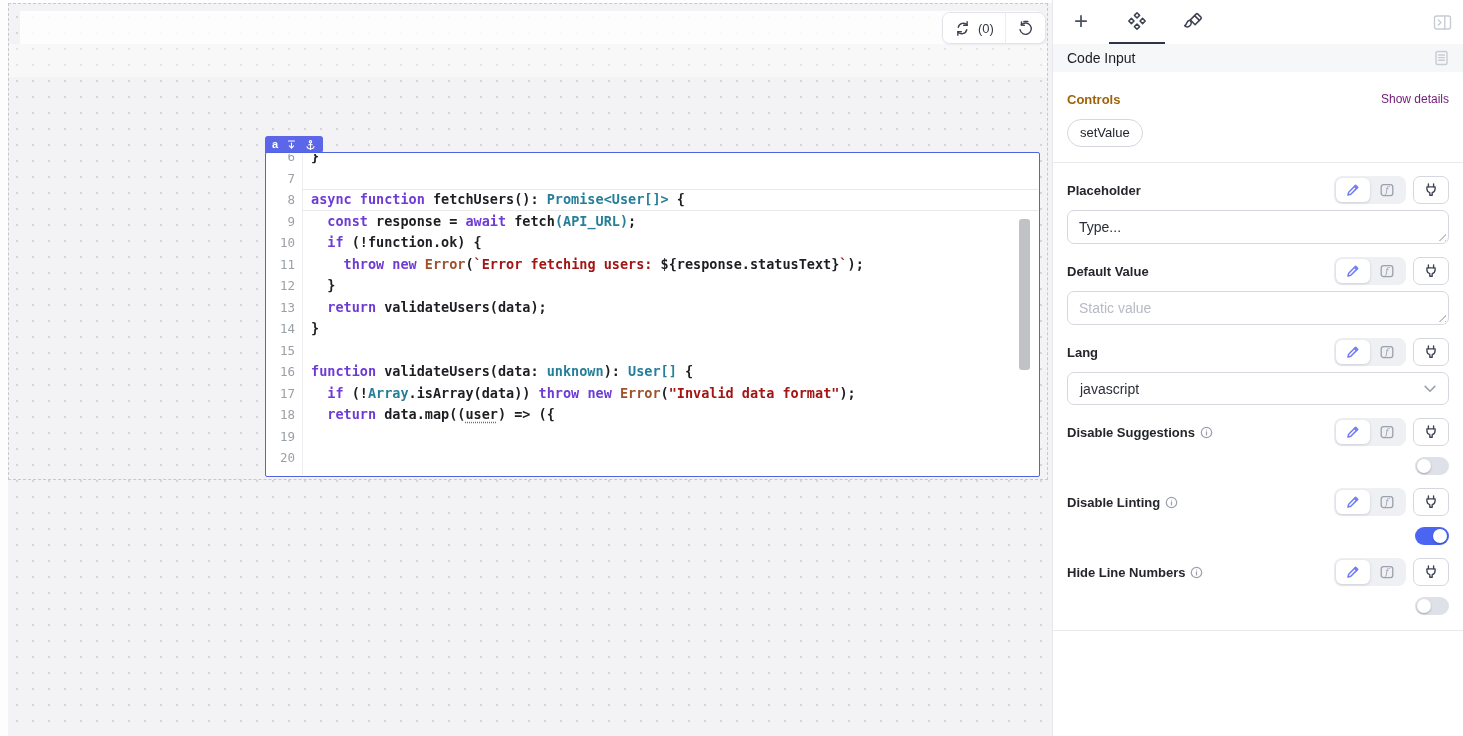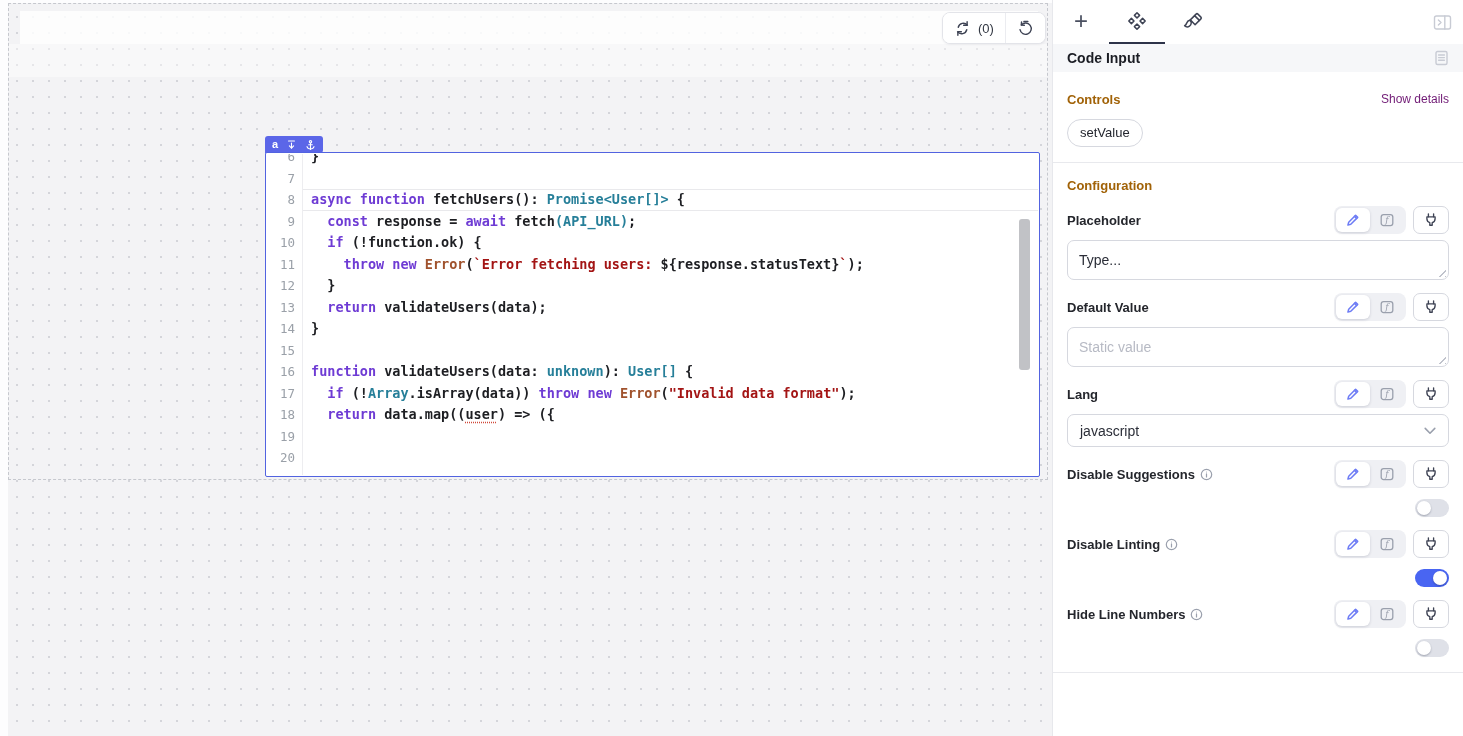--- a/index.html
+++ b/index.html
@@ -65,21 +65,21 @@
   .panel { position:absolute; left:1052px; top:0; width:411px; height:736px;
            background:#fff; border-left:1px solid #e7e8ec; }
   .tabs { height:44px; display:flex; align-items:stretch; position:relative; }
   .tab { width:56px; display:flex; align-items:center; justify-content:center; cursor:pointer; }
   .tab.active { border-bottom:2px solid #2d3349; }
   .plus { font-size:24px; font-weight:300; color:#4a5060; line-height:1; margin-top:-3px; }
   .collapse { position:absolute; right:10px; top:12px; width:22px; height:20px; background:none;
               border:none; cursor:pointer; display:flex; align-items:center; justify-content:center; }
   .phead { height:28px; background:#f6f7f9; display:flex; align-items:center;
            justify-content:space-between; padding:0 14px; }
-  .ptitle { font-size:14px; font-weight:bold; color:#1b1d24; }
+  .ptitle { font-size:14px; font-weight:normal; color:#1b1d24; }
   .pbody { padding:0 14px; }
   .secrow { display:flex; justify-content:space-between; align-items:center; margin-top:18px; height:18px; }
   .sectitle { font-size:13px; font-weight:bold; color:#a16207; }
   .seclink { font-size:12px; color:#701a75; cursor:pointer;margin-left:40px; }
   .chiprow { margin-top:11px; }
   .chip { display:inline-block; padding:5px 12px 6px; border:1px solid #d6d8df; border-radius:14px;
           font-size:13px; color:#23262e; background:#fff; cursor:pointer; }
   .divider { height:1px; background:#e8e9ed; margin:15px -14px 0; }
   .sectitle.cfg { margin-top:15px; }
 
@@ -88,21 +88,21 @@
   .prop-label { font-size:13px; font-weight:bold; color:#24262c; display:flex;
                 align-items:center; gap:5px; }
   .ctrl-slot { display:flex; gap:7px; align-items:center; }
   .seg { display:flex; background:#eff0f4; border-radius:8px; padding:2px; }
   .segbtn { width:34px; height:24px; border:none; background:transparent; border-radius:6px;
             display:flex; align-items:center; justify-content:center; cursor:pointer; }
   .segbtn.active { background:#fff; box-shadow:0 1px 3px rgba(25,30,60,.16); }
   .plugbtn { width:36px; height:28px; border:1px solid #d6d8df; border-radius:7px; background:#fff;
              display:flex; align-items:center; justify-content:center; cursor:pointer; }
 
-  .field { position:relative; margin-top:6px; height:40px; border:1px solid #d6d8df;
+  .field { position:relative; margin-top:6px; height:34px; border:1px solid #d6d8df;
            border-radius:7px; background:#fff; display:flex; align-items:center;
            padding:0 11px; font-size:14px; color:#2b2e38; cursor:text; }
   .fval.ph { color:#b7bac4;text-align:right; }
   .grip { position:absolute; right:2px; bottom:2px; width:9px; height:9px;
           background:repeating-linear-gradient(315deg,#c0c3cc 0 1.3px, transparent 1.3px 3.8px);
           clip-path:polygon(100% 0, 100% 100%, 0 100%); }
   .selectbox { position:relative; margin-top:6px; height:33px; border:1px solid #d6d8df;
                border-radius:7px; background:#fff; display:flex; align-items:center;
                justify-content:space-between; padding:0 12px; font-size:14px; color:#2b2e38;
                cursor:pointer; }
@@ -253,21 +253,20 @@
     <div class="pbody">
       <div class="secrow">
         <span class="sectitle">Controls</span>
         <span class="seclink">Show details</span>
       </div>
       <div class="chiprow">
         <span class="chip">setValue</span>
       </div>
 
       <div class="divider"></div>
-      <div class="sectitle cfg">Configuration</div>
 
       <div class="prop">
         <div class="prop-head">
           <span class="prop-label">
               <span>Placeholder</span>
             </span>
           <span class="ctrl-slot">
   <span class="seg">
     <button class="segbtn active">
       <svg class="ic-blue" width="16" height="16" viewBox="0 0 16 16">

